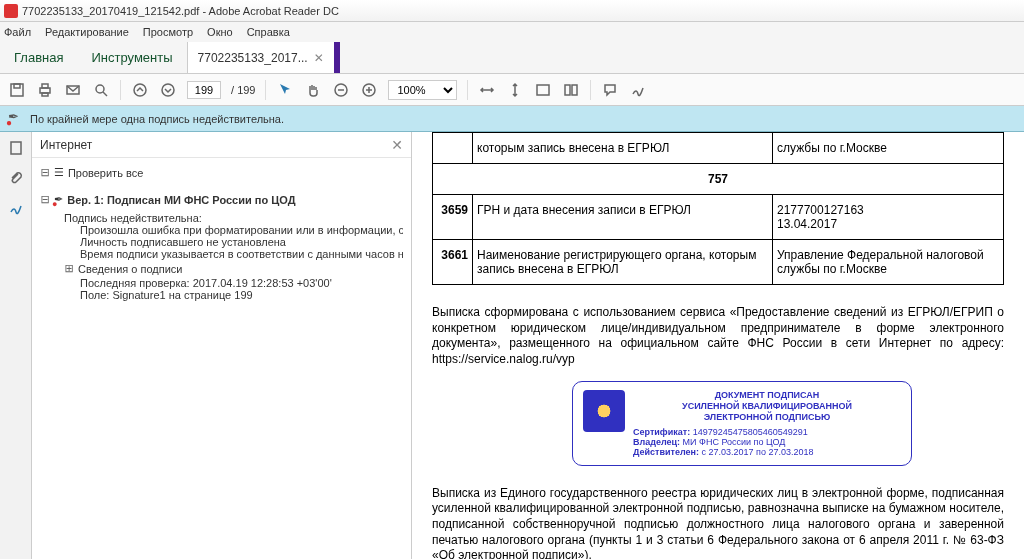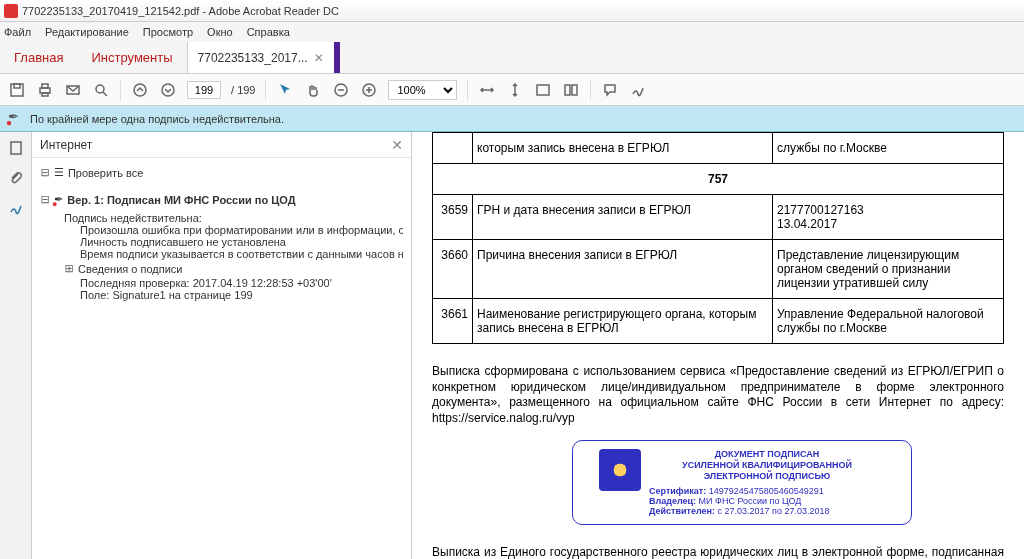--- a/index.html
+++ b/index.html
@@ -2,21 +2,21 @@
 <html><head>
 <meta charset="utf-8">
 <style>
 * { margin:0; padding:0; box-sizing:border-box; font-family:"Segoe UI",Arial,sans-serif; }
 body { width:1024px; height:559px; overflow:hidden; background:#fff; font-size:11px; color:#333; }
 .titlebar { height:22px; background:linear-gradient(#fff,#f2f2f2); border-bottom:1px solid #ccc; display:flex; align-items:center; padding:0 4px; }
 .title-icon { width:14px; height:14px; background:#d33; border-radius:2px; margin-right:4px; }
 .menubar { height:20px; background:#f5f5f5; display:flex; align-items:center; padding:0 4px; gap:14px; font-size:11px; }
 .menubar span { cursor:default; }
 .tabbar { height:32px; background:#f5f5f5; border-bottom:1px solid #ccc; display:flex; align-items:center; }
-.big-tab { padding:0 14px; height:100%; display:flex; align-items:center; font-size:13px; color:#b91c1c; }
+.big-tab { padding:0 14px; height:100%; display:flex; align-items:center; font-size:13px; color:#14532d; }
 .doc-tab { border-left:1px solid #ccc; border-right:6px solid #4c1d95; background:#fff; padding:0 10px; height:100%; display:flex; align-items:center; gap:6px; font-size:12px; }
 .close-x { color:#888; font-size:12px; }
 .toolbar { height:32px; border-bottom:1px solid #ccc; background:#fafafa; display:flex; align-items:center; padding:0 8px; gap:10px; }
 .tbtn { width:18px; height:18px; display:flex; align-items:center; justify-content:center; color:#555; }
 .tbtn svg { width:16px; height:16px; stroke:#666; fill:none; stroke-width:1.5; }
 .sep { width:1px; height:20px; background:#ddd; }
 .page-in { width:34px; height:18px; border:1px solid #ccc; text-align:center; font-size:11px; }
 .zoom-sel { height:20px; border:1px solid #ccc; font-size:11px; padding:0 14px 0 4px; background:#fff; }
 .banner { height:26px; background:#bfe6f2; border-bottom:1px solid #7fb8c8; display:flex; align-items:center; padding:0 8px; gap:6px; font-size:11px; color:#333; }
 .banner-icon { width:16px; height:16px; position:relative; }
@@ -33,25 +33,25 @@
 .sig-body { padding:6px 8px; font-size:11px; color:#333; overflow:hidden; }
 .sig-row { display:flex; align-items:center; gap:4px; padding:2px 0; white-space:nowrap; }
 .tree-toggle { width:10px; text-align:center; color:#666; }
 .sig-bold { font-weight:bold; }
 .indent1 { padding-left:24px; }
 .indent2 { padding-left:40px; white-space:nowrap; overflow:hidden; }
 .doc-area { flex:1; background:#808080; overflow:auto; padding:0; }
 .page { background:#fff; margin:0; padding:0 20px 20px 20px; font-family:"Times New Roman",serif; font-size:12px; color:#000; }
 table.reg { width:100%; border-collapse:collapse; }
 table.reg td { border:1px solid #000; padding:8px 4px; vertical-align:top; font-size:12px; }
-.num-col { width:40px; text-align:right; }
+.num-col { width:40px; text-align:right;font-weight:bold; }
 .lbl-col { width:300px; }
 .sect-head td { text-align:center; font-weight:bold; }
 .para { margin-top:20px; text-align:justify; font-size:12px; line-height:1.3; }
-.stamp { margin:14px 0 0 140px; width:340px; border:1px solid #3030c0; border-radius:10px; padding:8px 26px; display:flex; gap:8px; color:#3030c0; font-size:10px; background:#fff; }
+.stamp { margin:14px 0 0 140px; width:340px; border:1px solid #3030c0; border-radius:10px; padding:8px 10px; display:flex; gap:8px; color:#3030c0; font-size:10px; background:#fff; }
 .stamp-emblem { width:42px; height:42px; background:#3030c0; border-radius:4px; flex-shrink:0; position:relative; }
 .stamp-emblem::after { content:""; position:absolute; inset:6px; background:radial-gradient(circle,#ffd060 30%,transparent 31%),#3030c0; }
 .stamp-right { flex:1; }
 .stamp-title { text-align:center; font-weight:bold; font-size:9px; line-height:1.2; margin-bottom:4px; }
 .stamp-line { font-size:9px; }
 .stamp-line b { font-weight:bold; }
 </style>
 </head>
 <body>
 
@@ -243,25 +243,20 @@
         <tr class="sect-head">
               <td colspan="3">757</td>
             </tr>
         <tr>
           <td class="num-col">3659</td>
           <td class="lbl-col">ГРН и дата внесения записи в ЕГРЮЛ</td>
           <td style="white-space:pre-line">2177700127163
 13.04.2017</td>
         </tr>
         <tr>
-          <td class="num-col">3660</td>
-          <td class="lbl-col">Причина внесения записи в ЕГРЮЛ</td>
-          <td>Представление лицензирующим органом сведений о признании лицензии утратившей силу</td>
-        </tr>
-        <tr>
           <td class="num-col">3661</td>
           <td class="lbl-col">Наименование регистрирующего органа, которым запись внесена в ЕГРЮЛ</td>
           <td>Управление Федеральной налоговой службы по г.Москве</td>
         </tr>
       </tbody>
         </table>
 
       <div class="para">Выписка сформирована с использованием сервиса «Предоставление сведений из ЕГРЮЛ/ЕГРИП о конкретном юридическом лице/индивидуальном предпринимателе в форме электронного документа», размещенного на официальном сайте ФНС России в сети Интернет по адресу: https://service.nalog.ru/vyp</div>
 
       <div class="stamp">

